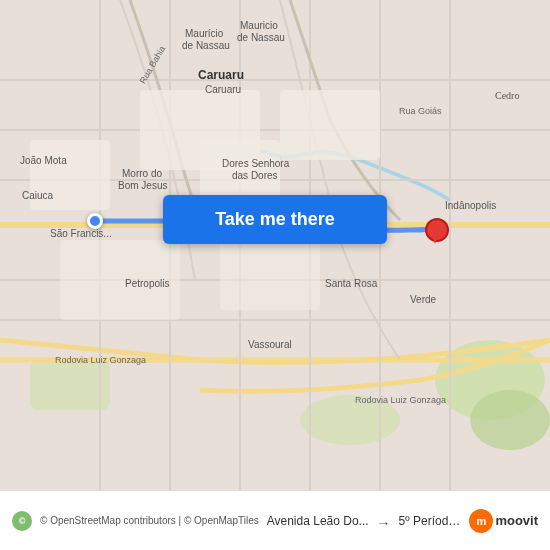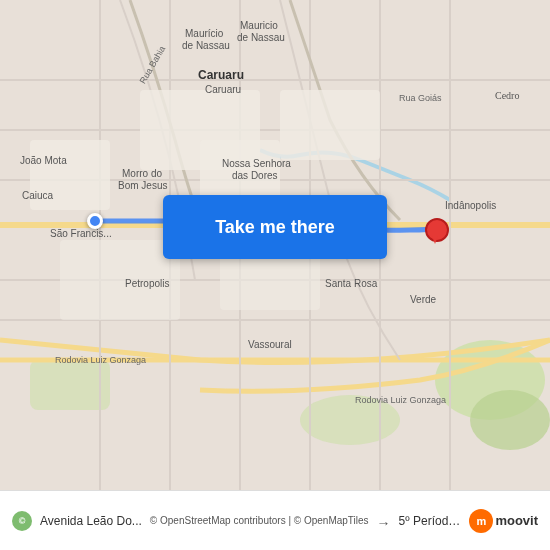--- a/index.html
+++ b/index.html
@@ -26,21 +26,21 @@
       position: absolute;
       top: 0; left: 0;
     }
 
     
     #take-me-there-btn {
       position: absolute;
       top: 195px;
       left: 163px;
       width: 224px;
-      height: 64px;
+      height: 49px;
       background-color: #1a73e8;
       color: white;
       border: none;
       border-radius: 6px;
       font-size: 18px;
       font-weight: 600;
       cursor: pointer;
       display: flex;
       align-items: center;
       justify-content: center;
@@ -251,45 +251,45 @@
   <div class="map-label" style="top:28px;left:185px;">Maurício</div>
   <div class="map-label" style="top:40px;left:182px;">de Nassau</div>
   <div class="map-label" style="top:20px;left:240px;">Mauricio</div>
   <div class="map-label" style="top:32px;left:237px;">de Nassau</div>
   <div class="map-label" style="top:68px;left:198px;font-size:12px;font-weight:bold;color:#333;">Caruaru</div>
   <div class="map-label" style="top:84px;left:205px;font-size:10px;color:#555;">Caruaru</div>
   <div class="map-label" style="top:155px;left:20px;">João Mota</div>
   <div class="map-label" style="top:190px;left:22px;">Caiuca</div>
   <div class="map-label" style="top:168px;left:122px;text-align:right;">Morro do</div>
   <div class="map-label" style="top:180px;left:118px;">Bom Jesus</div>
-  <div class="map-label" style="top:158px;left:222px;">Nossa Senhora</div>
+  <div class="map-label" style="top:158px;left:222px;">Dores Senhora</div>
   <div class="map-label" style="top:170px;left:232px;text-align:right;">das Dores</div>
   <div class="map-label" style="top:228px;left:50px;">São Francis...</div>
   <div class="map-label" style="top:200px;left:445px;">Indânopolis</div>
   <div class="map-label" style="top:90px;left:495px;font-family:Liberation Serif, serif;">Cedro</div>
   <div class="map-label" style="top:278px;left:125px;">Petropolis</div>
   <div class="map-label" style="top:278px;left:325px;">Santa Rosa</div>
   <div class="map-label" style="top:308px;left:248px;margin-top:31px;">Vassoural</div>
   <div class="map-label" style="top:294px;left:410px;">Verde</div>
-  <div class="road-label" style="top:93px;left:355px;padding-left:44px;">Rua Goiás</div>
+  <div class="road-label" style="top:106px;left:355px;padding-left:44px;">Rua Goiás</div>
   <div class="road-label" style="top:78px;left:142px;transform:rotate(-60deg);">Rua Bahia</div>
   <div class="road-label" style="top:355px;left:55px;">Rodovia Luiz Gonzaga</div>
   <div class="road-label" style="top:395px;left:355px;">Rodovia Luiz Gonzaga</div>
 
   <div id="origin-marker"></div>
 
   <div id="dest-marker"></div>
 
   <button id="take-me-there-btn">Take me there</button>
 
 </div>
 
 <div id="bottom-bar">
   <div id="osm-logo">©</div>
+  <span id="attribution-text">© OpenStreetMap contributors | © OpenMapTiles</span>
   <span id="route-from">Avenida Leão Do...</span>
-  <span id="attribution-text">© OpenStreetMap contributors | © OpenMapTiles</span>
   <span id="arrow-icon">→</span>
   <span id="route-to">5º Período De Enfermagem - ...</span>
   <div id="moovit-logo">
     <div id="moovit-icon">m</div>
     <span id="moovit-text">moovit</span>
   </div>
 </div>
 
 </body></html>

